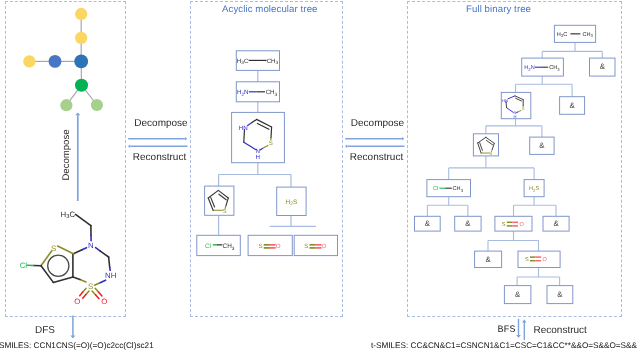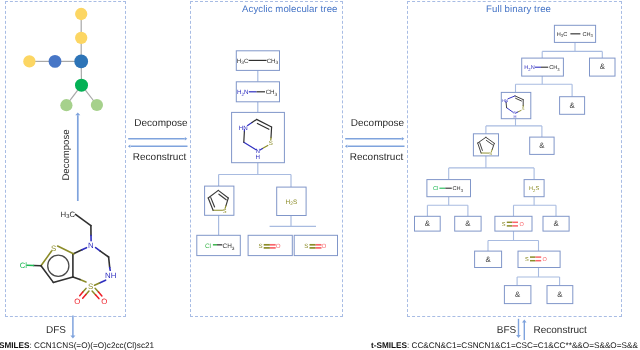--- a/index.html
+++ b/index.html
@@ -1,23 +1,23 @@
 <!DOCTYPE html>
 <html><head>
 <meta charset="utf-8">
 <style>
   html,body{margin:0;padding:0;}
   body{width:640px;height:350px;background:#ffffff;font-family:"Liberation Sans",sans-serif;overflow:hidden;position:relative;-webkit-font-smoothing:antialiased;text-rendering:geometricPrecision;}
   .panel{position:absolute;border:1px dashed #a8bce4;box-sizing:border-box;}
-  .ptitle{position:absolute;color:#4574c6;font-size:9.6px;white-space:nowrap;letter-spacing:0.1px;margin-left:20px;}
+  .ptitle{position:absolute;color:#4574c6;font-size:9.6px;white-space:nowrap;letter-spacing:0.1px;}
   .abs{position:absolute;}
   svg{display:block;overflow:visible;}
   .lbl{position:absolute;font-size:10px;color:#2b2b2b;white-space:nowrap;}
   .botlbl{position:absolute;font-size:8.2px;color:#111;white-space:nowrap;}
-  .botlbl b{font-weight:bold;}
+  .botlbl b{font-weight:normal;}
 </style>
 </head>
 <body>
 
 <div class="panel" style="left:5px;top:1px;width:121px;height:316px;"></div>
 
 <svg class="abs" style="left:0px;top:0px;" width="130" height="120">
   <g stroke="#a8a8a8" stroke-width="1.2" fill="none">
     <line x1="81.2" y1="14" x2="81.2" y2="38"></line>
     <line x1="81.2" y1="38" x2="81.2" y2="61.4"></line>
@@ -380,30 +380,30 @@
     <line x1="2.2" y1="6.7" x2="58.8" y2="6.7"></line>
   </g>
   <path d="M 58.9 4.9 L 61.3 6.7 L 58.9 8.5 Z" fill="#7fa3dd"></path>
   <g stroke="#7fa3dd" stroke-width="1.6" fill="none">
     <line x1="4.6" y1="14.3" x2="61.5" y2="14.3"></line>
   </g>
   <path d="M 4.3 12.5 L 1.9 14.3 L 4.3 16.1 Z" fill="#7fa3dd"></path>
 </svg>
 <div class="lbl" style="left:376.5px;top:152px;transform:translateX(-50%);">Reconstruct</div>
 
-<div class="lbl" style="left:56px;top:325px;transform:translateX(-50%);">DFS</div>
+<div class="lbl" style="left:45px;top:325px;transform:translateX(-50%);">DFS</div>
 <svg class="abs" style="left:66px;top:313px;" width="16" height="30">
   <line x1="6.9" y1="2.5" x2="6.9" y2="23.0" stroke="#7fa3dd" stroke-width="1.5"></line>
   <path d="M 4.4 22.6 L 6.9 25.6 L 9.4 22.6 Z" fill="#7fa3dd"></path>
 </svg>
 <div class="botlbl" style="left:-1px;top:341px;">
   <b>SMILES</b><span>: </span><span>CCN1CNS(=O)(=O)c2cc(Cl)sc21</span>
 </div>
 
-<div class="lbl" style="left:506.5px;top:325px;transform:translateX(-50%);">BFS</div>
+<div class="lbl" style="left:506.5px;top:325px;transform:translateX(-50%);font-family:Liberation Mono, monospace;">BFS</div>
 <svg class="abs" style="left:512px;top:316px;" width="20" height="28">
   <line x1="6.5" y1="2.8" x2="6.5" y2="19.5" stroke="#7fa3dd" stroke-width="1.4"></line>
   <path d="M 4.2 19.0 L 6.5 22.0 L 8.8 19.0 Z" fill="#7fa3dd"></path>
   <line x1="12.3" y1="24.0" x2="12.3" y2="6.0" stroke="#7fa3dd" stroke-width="1.4"></line>
   <path d="M 10.0 6.5 L 12.3 3.5 L 14.6 6.5 Z" fill="#7fa3dd"></path>
 </svg>
 <div class="lbl" style="left:533.5px;top:325px;">Reconstruct</div>
 <div class="botlbl" style="left:371px;top:341px;text-align:right;">
   <b>t-SMILES</b><span>: </span><span>CC&amp;CN&amp;C1=CSNCN1&amp;C1=CSC=C1&amp;CC**&amp;&amp;O=S&amp;&amp;O=S&amp;&amp;</span>
 </div>

